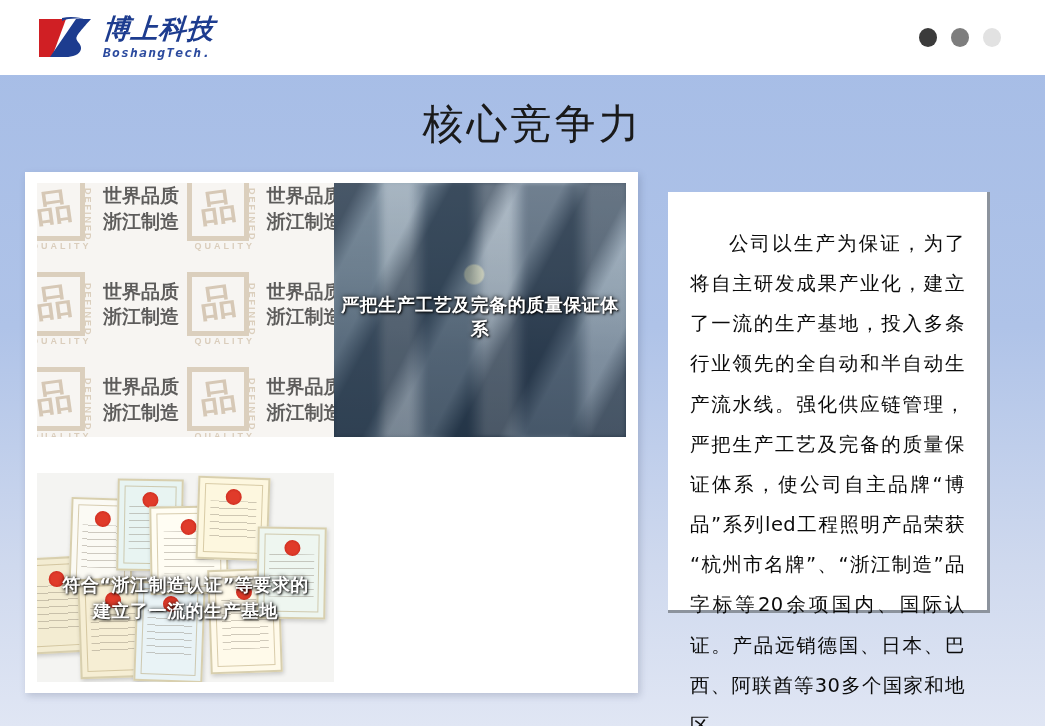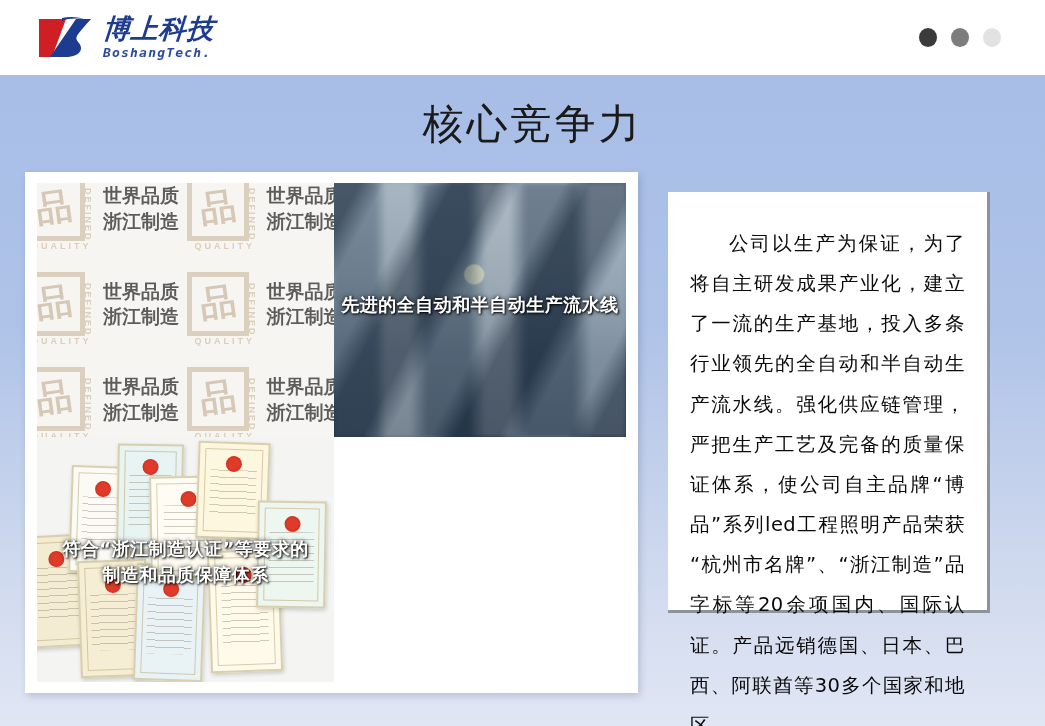--- a/index.html
+++ b/index.html
@@ -229,21 +229,21 @@
     position: absolute; bottom: 24%;
     height: 8%; border-radius: 5px 7px 3px 3px;
   }
   .car::after {
     content:""; position:absolute; left:18%; top:-52%;
     width:62%; height:60%; border-radius:6px 6px 0 0;
     background: inherit; filter: brightness(0.88);
   }
 
   
-  .tile-certs { background: #f4f4f2; }
+  .tile-certs { background: #f4f4f2; margin-top: 36px; }
   .cert {
     position: absolute;
     background: #fdfcf7;
     border: 2px solid #d8cfae;
     box-shadow: 1px 2px 4px rgba(0,0,0,0.18);
   }
   .cert::before {
     content:"";
     position:absolute; inset: 5px;
     border: 1px solid rgba(180,160,110,0.5);
@@ -388,21 +388,21 @@
               </span>
               <span class="wm-cn">
                 <span>世界品质</span>
                 <span>浙江制造</span>
               </span>
             </div>
         </div>
       </div>
 
       <div class="tile tile-line">
-        <div class="cap" style="top:110px">先进的全自动和半自动生产流水线</div>
+        <div class="cap" style="top:110px">严把生产工艺及完备的质量保证体系</div>
       </div>
 
 
       <div class="tile tile-certs">
         <span class="cert" style="left:-4%; top:40%; width:21%; height:44%; transform:rotate(-3deg); background:#f3ecd2;">
             <i class="cert-seal"></i>
           </span>
         <span class="cert" style="left:11%; top:12%; width:20%; height:42%; transform:rotate(2deg); background:#fbfaf4;">
             <i class="cert-seal"></i>
           </span>
@@ -421,21 +421,21 @@
         <span class="cert" style="left:54%; top:2%; width:23%; height:38%; transform:rotate(2deg); background:#fdf7df;">
             <i class="cert-seal"></i>
           </span>
         <span class="cert" style="left:58%; top:46%; width:23%; height:48%; transform:rotate(-2deg); background:#fffaea;">
             <i class="cert-seal"></i>
           </span>
         <span class="cert" style="left:74%; top:26%; width:22%; height:42%; transform:rotate(1deg); background:#eef6f0;">
             <i class="cert-seal"></i>
           </span>
         <div class="cap" style="top:100px">符合“浙江制造认证”等要求的</div>
-        <div class="cap" style="top:126px">制造和品质保障体系</div>
+        <div class="cap" style="top:126px">建立了一流的生产基地</div>
       </div>
 
     </div>
   </div>
 
   <div class="text-panel">
     <p>公司以生产为保证，为了将自主研发成果产业化，建立了一流的生产基地，投入多条行业领先的全自动和半自动生产流水线。强化供应链管理，严把生产工艺及完备的质量保证体系，使公司自主品牌“博品”系列led工程照明产品荣获“杭州市名牌”、“浙江制造”品字标等20余项国内、国际认证。产品远销德国、日本、巴西、阿联酋等30多个国家和地区。</p>
   </div>
 
 </div>

